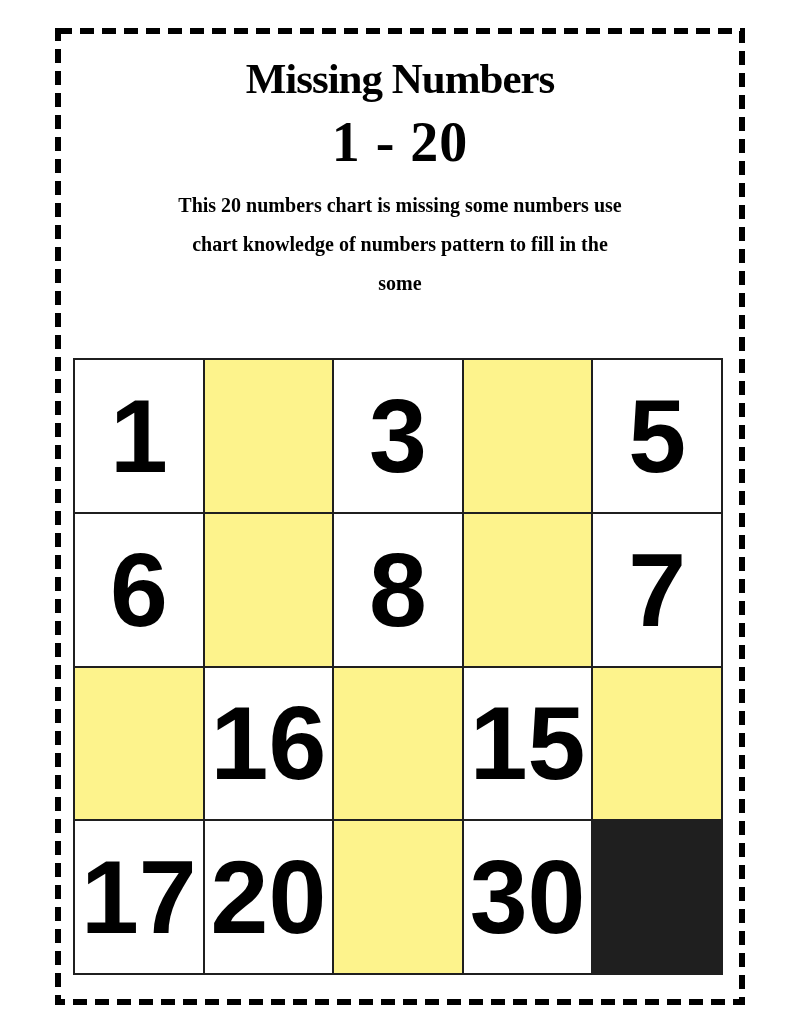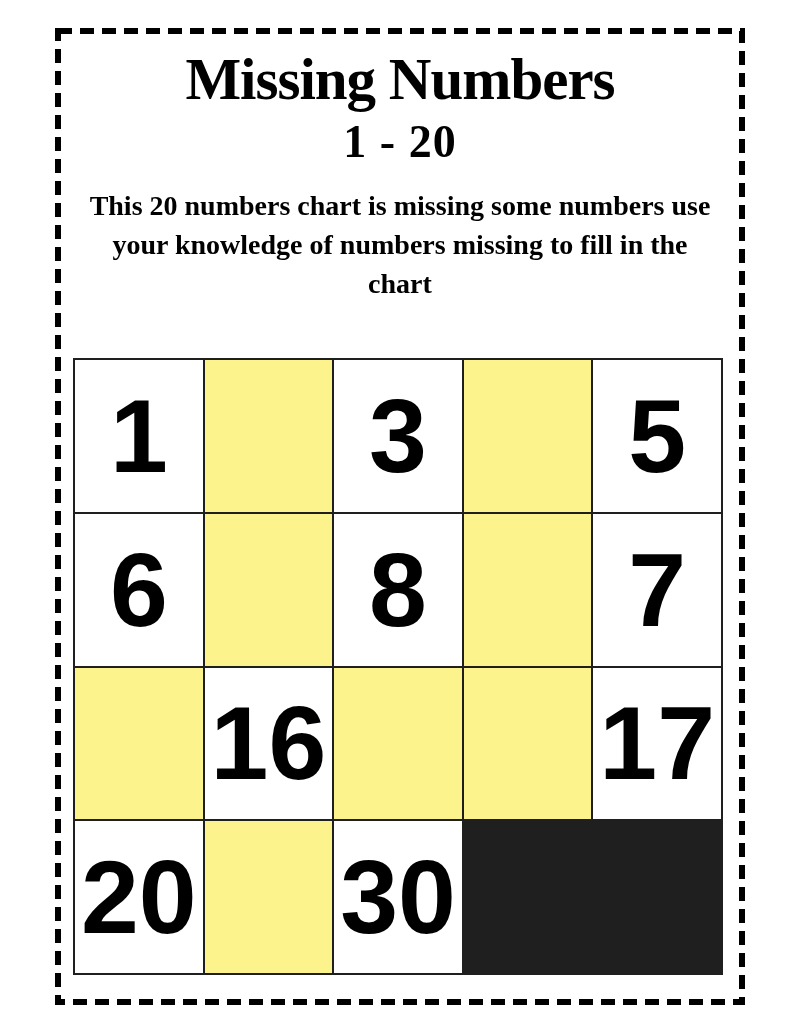--- a/index.html
+++ b/index.html
@@ -23,44 +23,44 @@
     width: 800px; height: 1035px;
     pointer-events: none;
   }
   .title {
     position: absolute;
     top: 48px;
     left: 70px;
     right: 70px;
     margin: 0;
     text-align: center;
-    font-size: 59px;
+    font-size: 43px;
     line-height: 62px;
     font-weight: bold;
     letter-spacing: -1px;
   }
   .subtitle {
     position: absolute;
     top: 114px;
     left: 70px;
     right: 70px;
     margin: 0;
     text-align: center;
-    font-size: 46px;
+    font-size: 56px;
     line-height: 56px;
     font-weight: bold;
     letter-spacing: 1px;
   }
   .description {
     position: absolute;
     top: 186px;
     left: 66px;
     right: 66px;
     text-align: center;
-    font-size: 28px;
+    font-size: 20px;
     line-height: 39px;
     font-weight: bold;
   }
   .grid {
     position: absolute;
     left: 73px;
     top: 358px;
     width: 650px;
     height: 617px;
     display: grid;
@@ -95,39 +95,40 @@
   <svg class="dashed-border" width="800" height="1035" viewBox="0 0 800 1035" aria-hidden="true">
     <rect x="58" y="31" width="684" height="971" fill="none" stroke-width="6" stroke-dasharray="14 8" stroke="#000000"></rect>
   </svg>
 
   <h1 class="title">Missing Numbers</h1>
 
   <h2 class="subtitle">1 - 20</h2>
 
   <div class="description">
     <div>This 20 numbers chart is missing some numbers use</div>
-    <div>your knowledge of numbers missing to fill in the</div>
-    <div>chart</div>
+    <div>chart knowledge of numbers pattern to fill in the</div>
+    <div>some</div>
   </div>
 
   <div class="grid" id="numbers-grid">
 
   <div class="cell">1</div>
       <div class="cell missing"></div>
       <div class="cell">3</div>
       <div class="cell missing"></div>
       <div class="cell">5</div>
       <div class="cell">6</div>
       <div class="cell missing"></div>
       <div class="cell">8</div>
       <div class="cell missing"></div>
       <div class="cell">7</div>
       <div class="cell missing"></div>
       <div class="cell">16</div>
       <div class="cell missing"></div>
+      <div class="cell">15</div>
       <div class="cell missing"></div>
       <div class="cell">17</div>
       <div class="cell">20</div>
       <div class="cell missing"></div>
       <div class="cell">30</div>
     </div>
 
 </div>
 
 </body></html>

